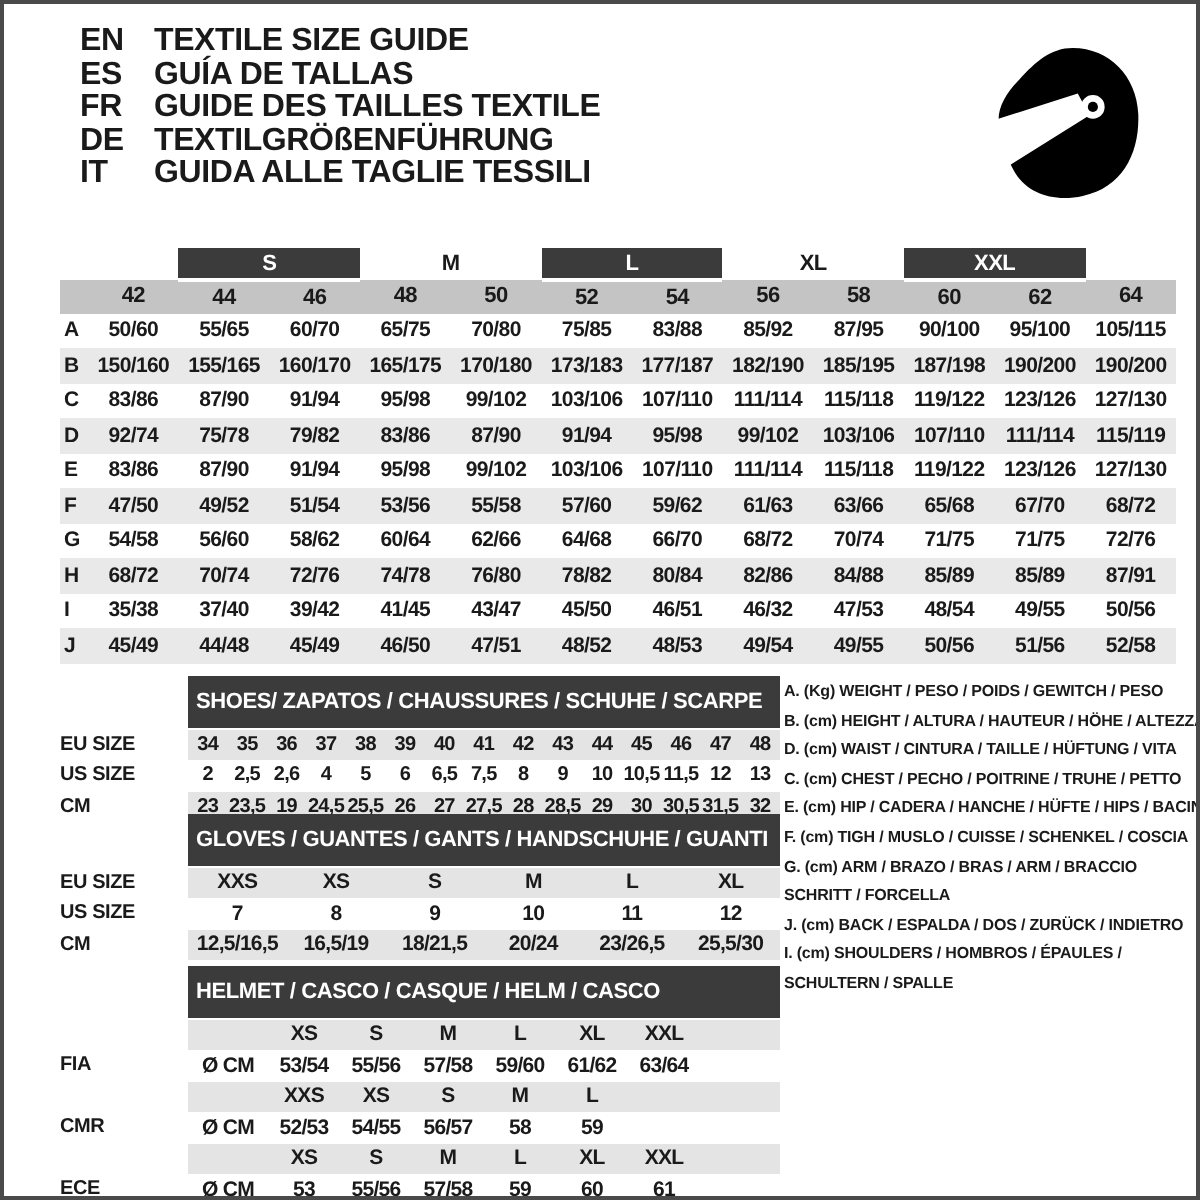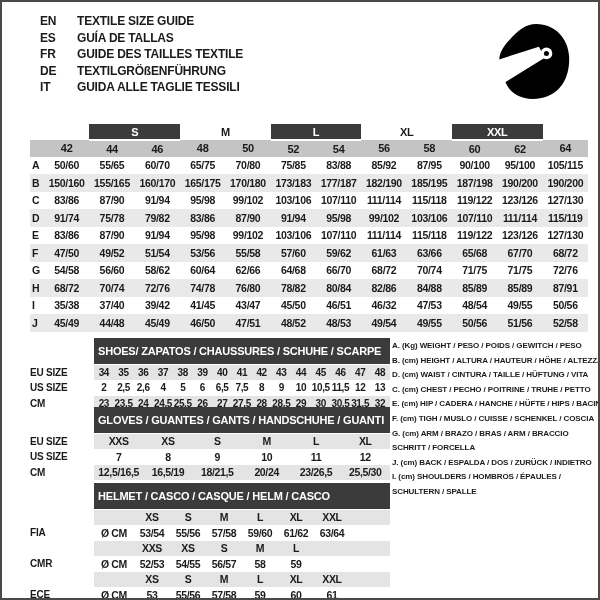--- a/index.html
+++ b/index.html
@@ -10,21 +10,21 @@
     color:#1a1a1a;
   }
   .page {
     position:relative; width:600px; height:600px;
     background:#fff; border:2px solid #4a4a4a; overflow:hidden;
   }
 
   
   .lang { position:absolute; left:38px; top:11px; }
   .lang-row { display:flex; height:16.5px; align-items:center;
-              font-weight:700; font-size:12px; letter-spacing:-0.2px; }
+              font-weight:700; font-size:16px; letter-spacing:-0.2px; }
   .lang-code { width:37px; }
 
   .helmet-icon { position:absolute; left:489px; top:13px; width:84px; height:92px; }
 
   
   table { border-collapse:collapse; table-layout:fixed; }
   .main {
     position:absolute; left:28px; top:122px; width:558px;
     font-size:10.5px; font-weight:700; letter-spacing:-0.3px;
   }
@@ -171,21 +171,21 @@
           <td>103/106</td>
           <td>107/110</td>
           <td>111/114</td>
           <td>115/118</td>
           <td>119/122</td>
           <td>123/126</td>
           <td>127/130</td>
         </tr>
         <tr class="shade">
           <td class="rowlbl">D</td>
-          <td>91/74</td>
+          <td>92/74</td>
           <td>75/78</td>
           <td>79/82</td>
           <td>83/86</td>
           <td>87/90</td>
           <td>91/94</td>
           <td>95/98</td>
           <td>99/102</td>
           <td>103/106</td>
           <td>107/110</td>
           <td>111/114</td>
@@ -326,21 +326,21 @@
           <td>10</td>
           <td>10,5</td>
           <td>11,5</td>
           <td>12</td>
           <td>13</td>
         </tr>
         <tr class="shade">
           <td class="lbl">CM</td>
           <td>23</td>
           <td>23,5</td>
-          <td>24</td>
+          <td>19</td>
           <td>24,5</td>
           <td>25,5</td>
           <td>26</td>
           <td>27</td>
           <td>27,5</td>
           <td>28</td>
           <td>28,5</td>
           <td>29</td>
           <td>30</td>
           <td>30,5</td>

